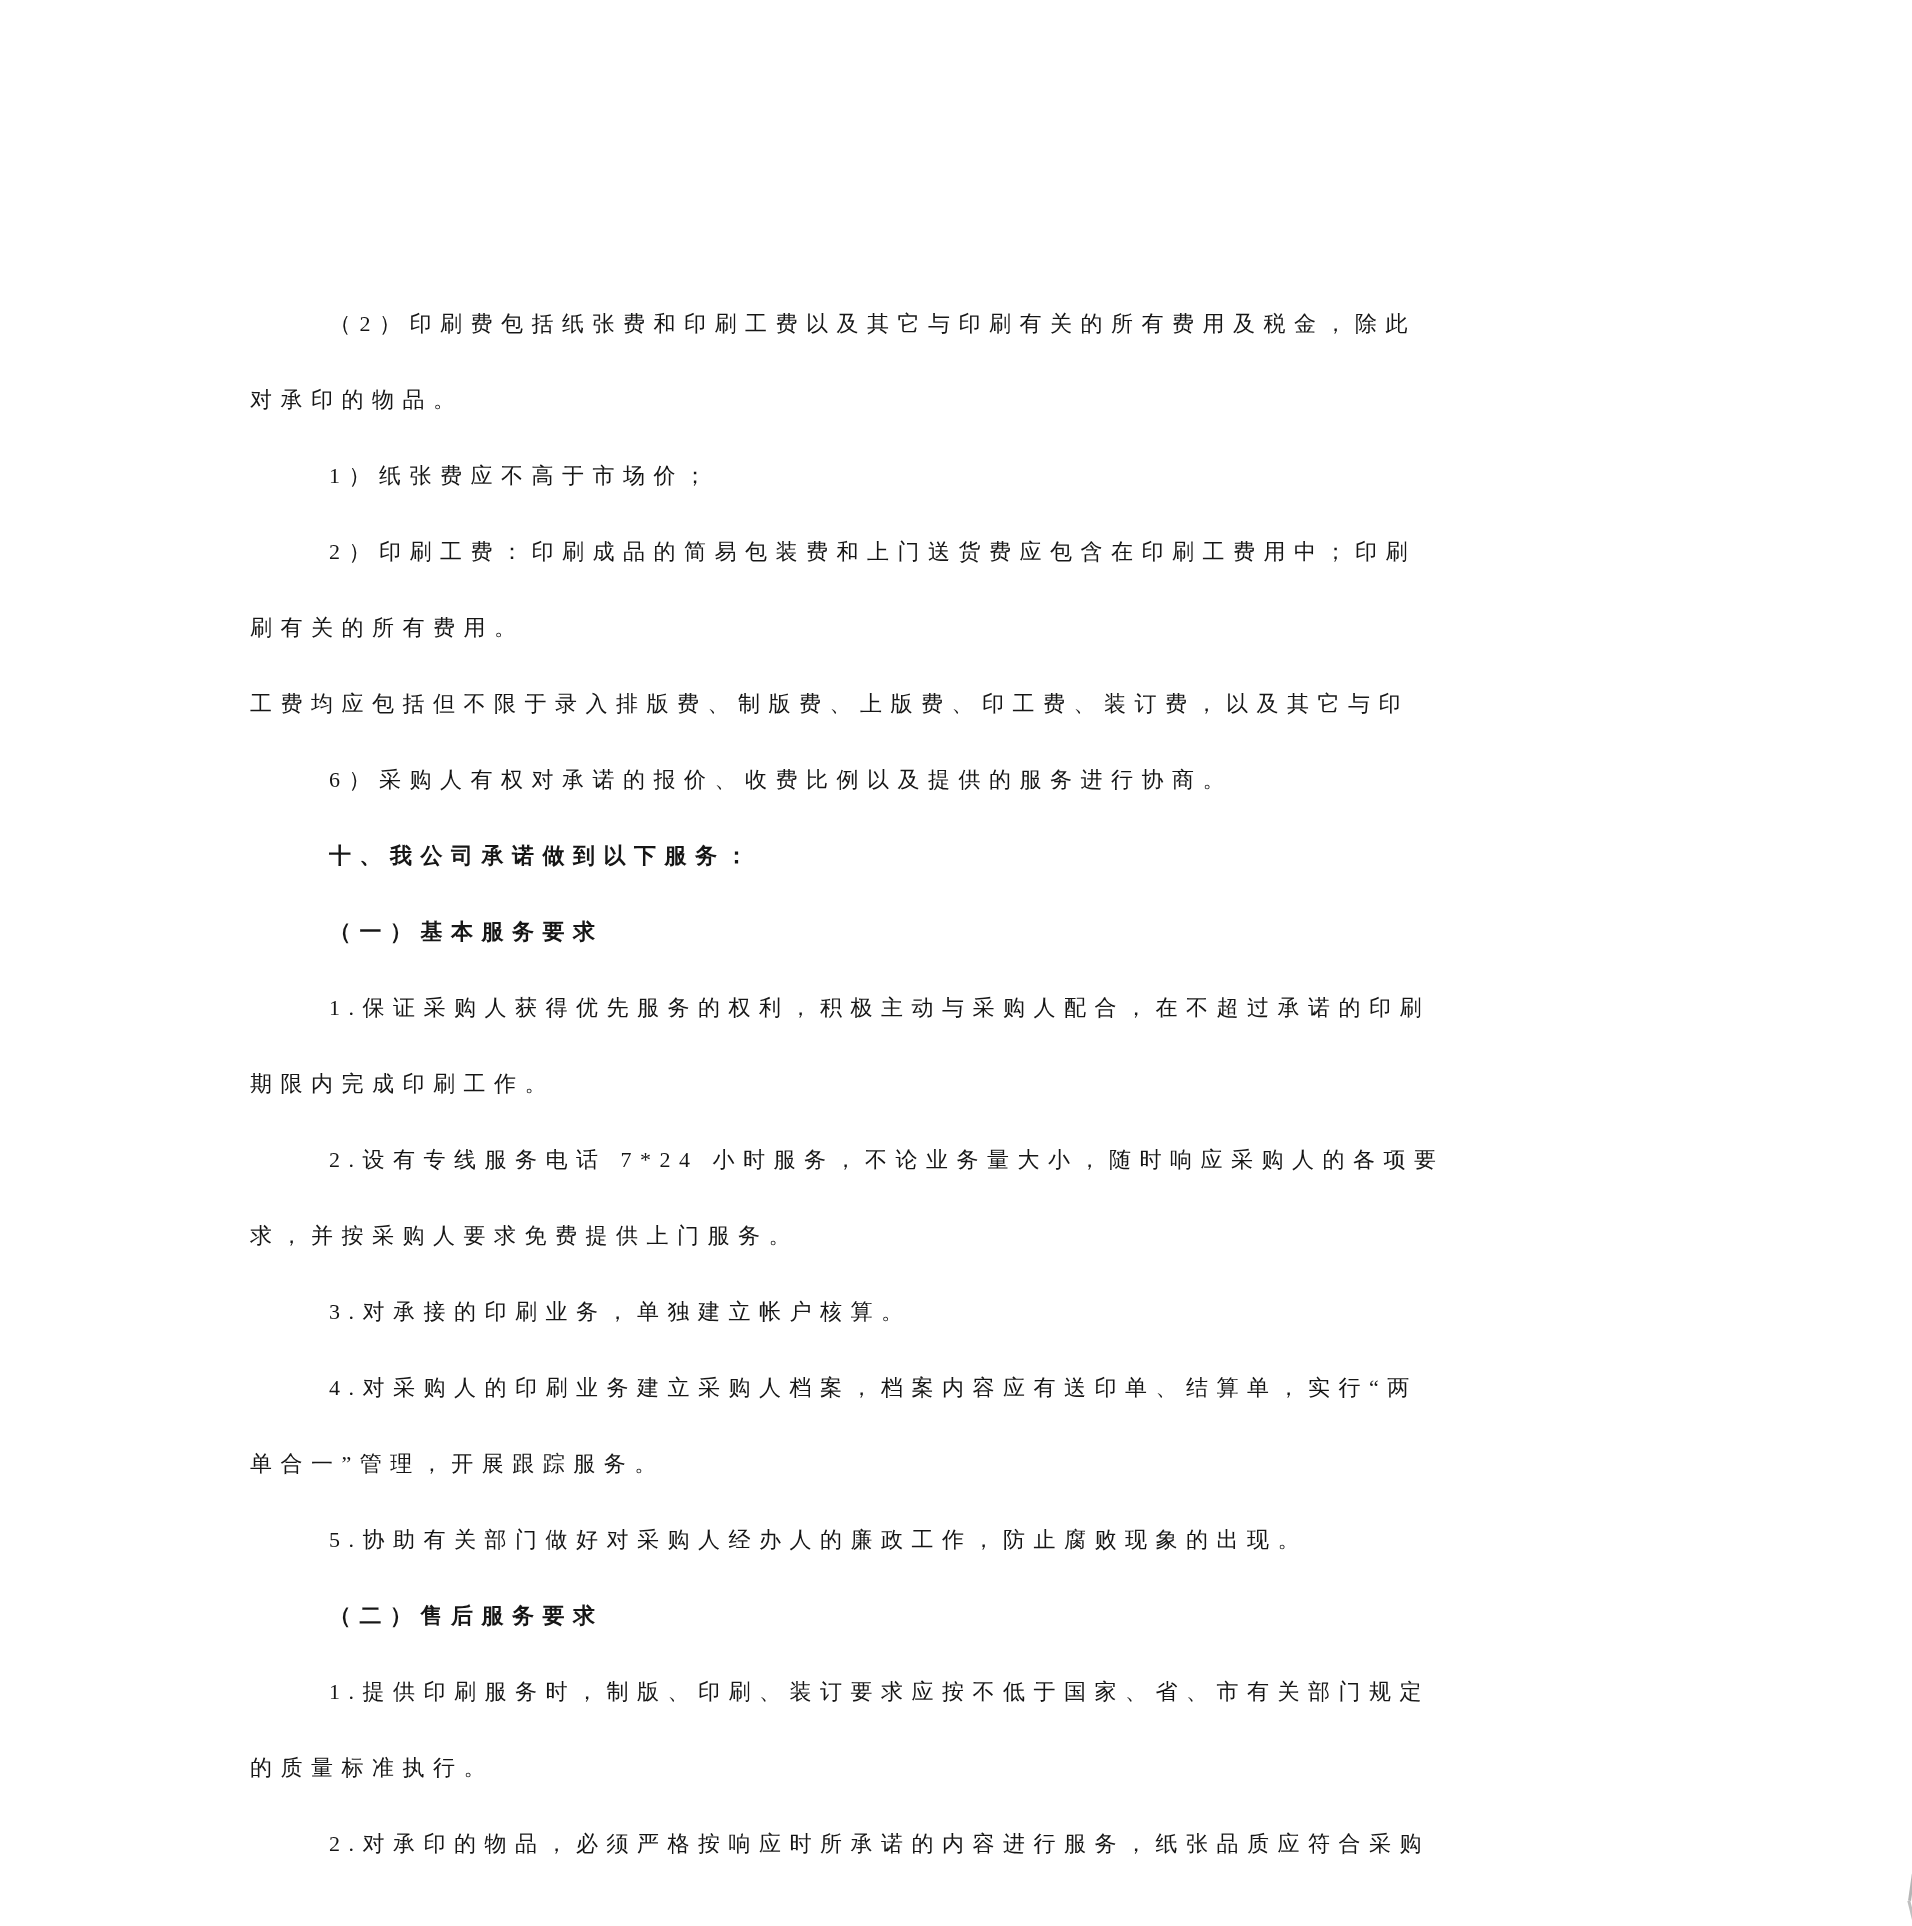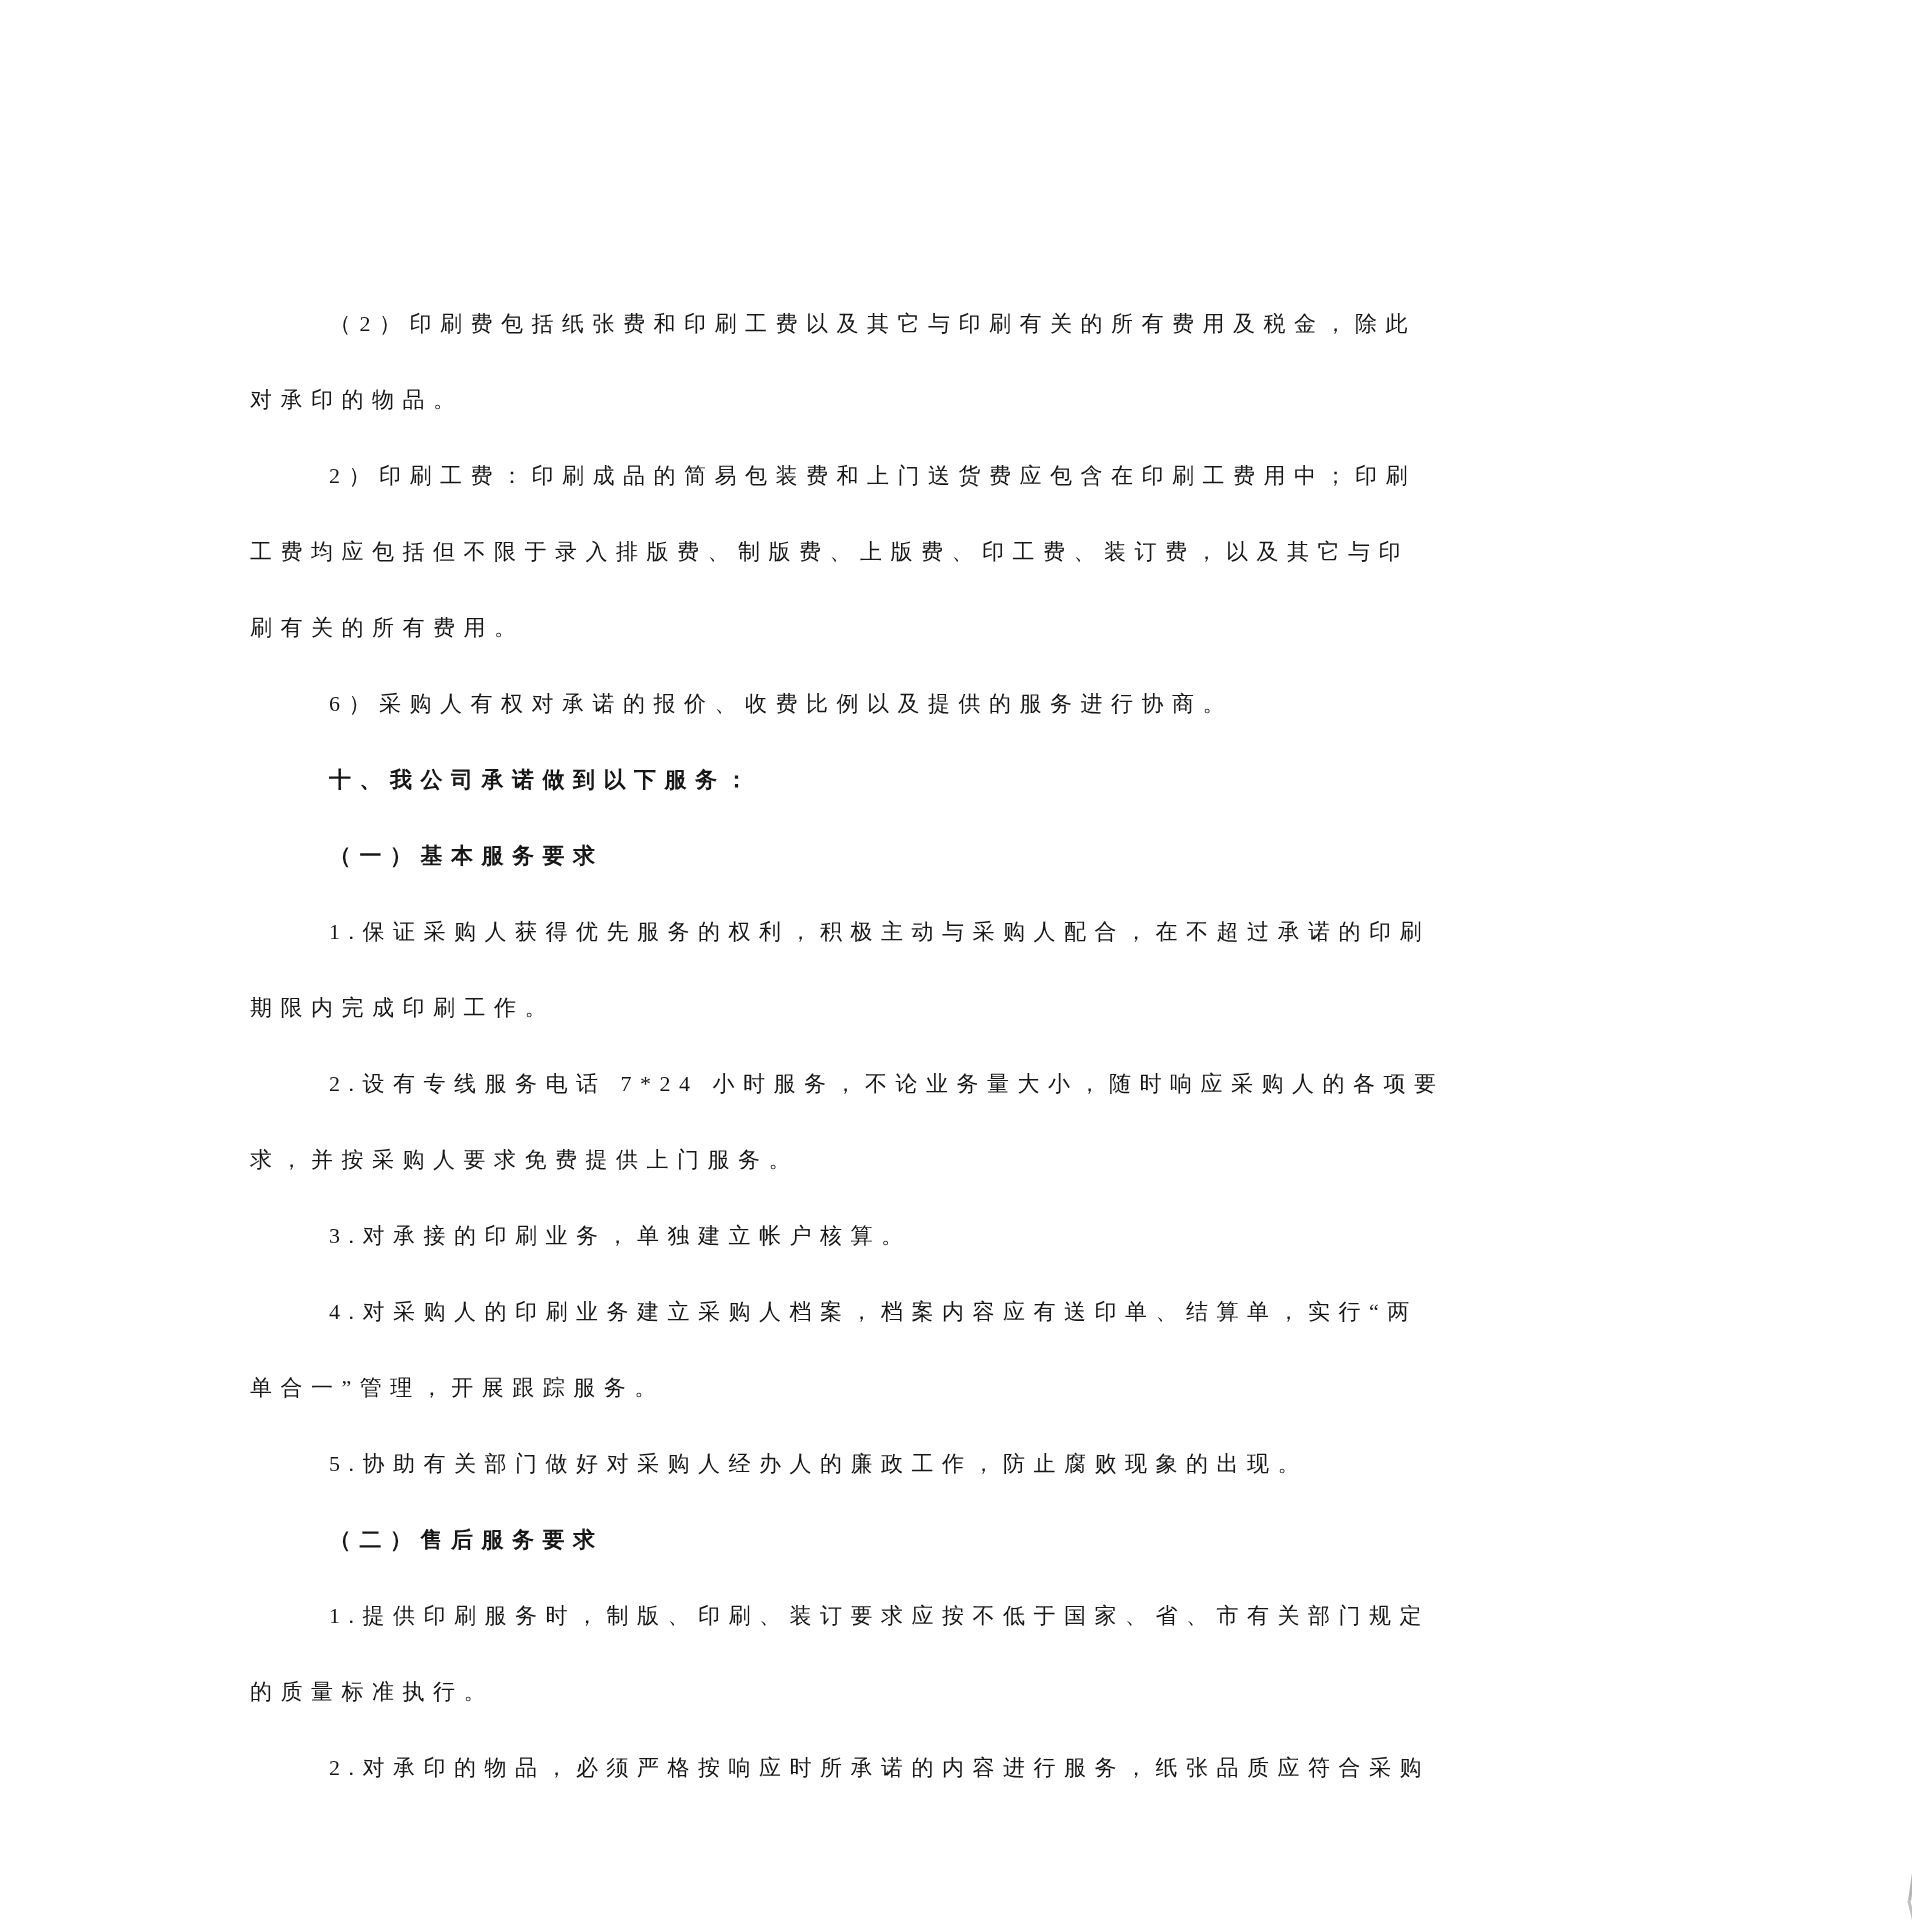--- a/index.html
+++ b/index.html
@@ -42,23 +42,24 @@
 </style>
 </head>
 <body>
 
 <div class="page">
 
   <div class="doc-body">
 
   <div class="line indent">（2）印刷费包括纸张费和印刷工费以及其它与印刷有关的所有费用及税金，除此</div>
       <div class="line">对承印的物品。</div>
+      <div class="line indent">1）纸张费应不高于市场价；</div>
       <div class="line indent">2）印刷工费：印刷成品的简易包装费和上门送货费应包含在印刷工费用中；印刷</div>
+      <div class="line">刷有关的所有费用。</div>
       <div class="line">工费均应包括但不限于录入排版费、制版费、上版费、印工费、装订费，以及其它与印</div>
-      <div class="line">刷有关的所有费用。</div>
       <div class="line indent">6）采购人有权对承诺的报价、收费比例以及提供的服务进行协商。</div>
       <div class="line indent bold">十、我公司承诺做到以下服务：</div>
       <div class="line indent bold">（一）基本服务要求</div>
       <div class="line indent">1.保证采购人获得优先服务的权利，积极主动与采购人配合，在不超过承诺的印刷</div>
       <div class="line">期限内完成印刷工作。</div>
       <div class="line indent">2.设有专线服务电话 7*24 小时服务，不论业务量大小，随时响应采购人的各项要</div>
       <div class="line">求，并按采购人要求免费提供上门服务。</div>
       <div class="line indent">3.对承接的印刷业务，单独建立帐户核算。</div>
       <div class="line indent">4.对采购人的印刷业务建立采购人档案，档案内容应有送印单、结算单，实行“两</div>
       <div class="line">单合一”管理，开展跟踪服务。</div>

